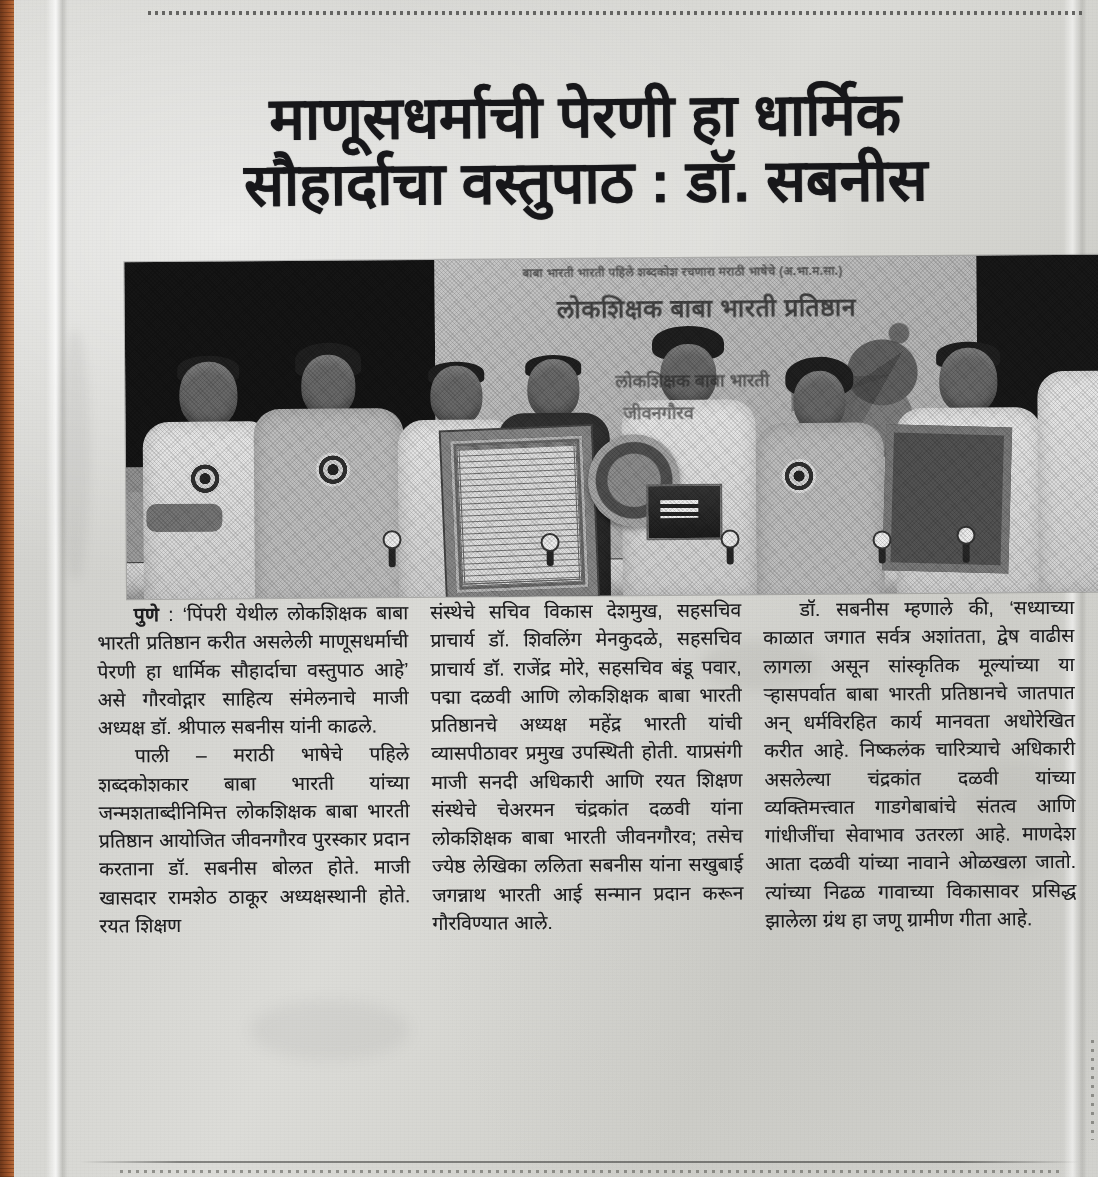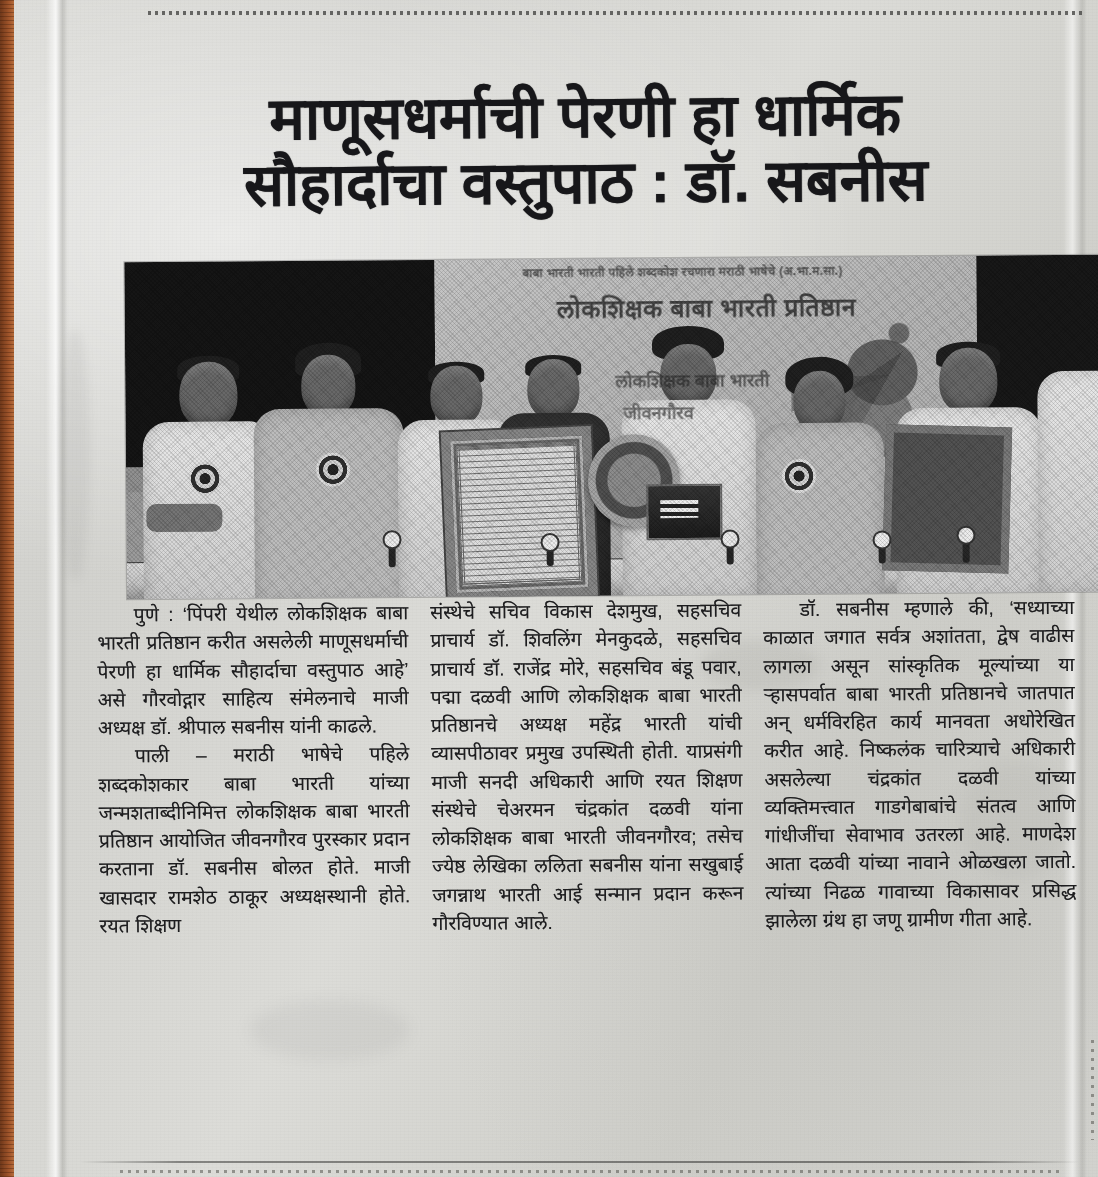--- a/index.html
+++ b/index.html
@@ -277,21 +277,21 @@
     line-height: 1.465;
     text-align: justify;
     text-align-last: left;
     word-spacing: .5px;
     text-shadow: 0 0 .6px rgba(25,25,25,.45);
   }
   .col p { margin: 0 0 0 0; }
   .col p + p { text-indent: 1.9em; }
   .col p:first-child { text-indent: 1.9em; }
   .col.c3 p:first-child { text-indent: 1.9em; }
-  .dateline { font-weight: 400; letter-spacing: .2px; }
+  .dateline { font-weight: 700; letter-spacing: .2px; }
 
   
   .spot { position:absolute; z-index:9; border-radius:50%; pointer-events:none; }
   .s1 { left:700px; top:640px; width:120px; height:50px; background:rgba(150,150,145,.16); filter:blur(6px);}
   .s2 { left:250px; top:1000px; width:160px; height:60px; background:rgba(150,150,145,.13); filter:blur(7px);}
   .s3 { left:960px; top:760px; width:110px; height:120px; background:rgba(155,155,150,.13); filter:blur(8px);}
   .s4 { left:60px;  top:330px; width:30px;  height:250px; background:rgba(120,120,115,.10); filter:blur(5px);}
 </style>
 </head>
 <body>

